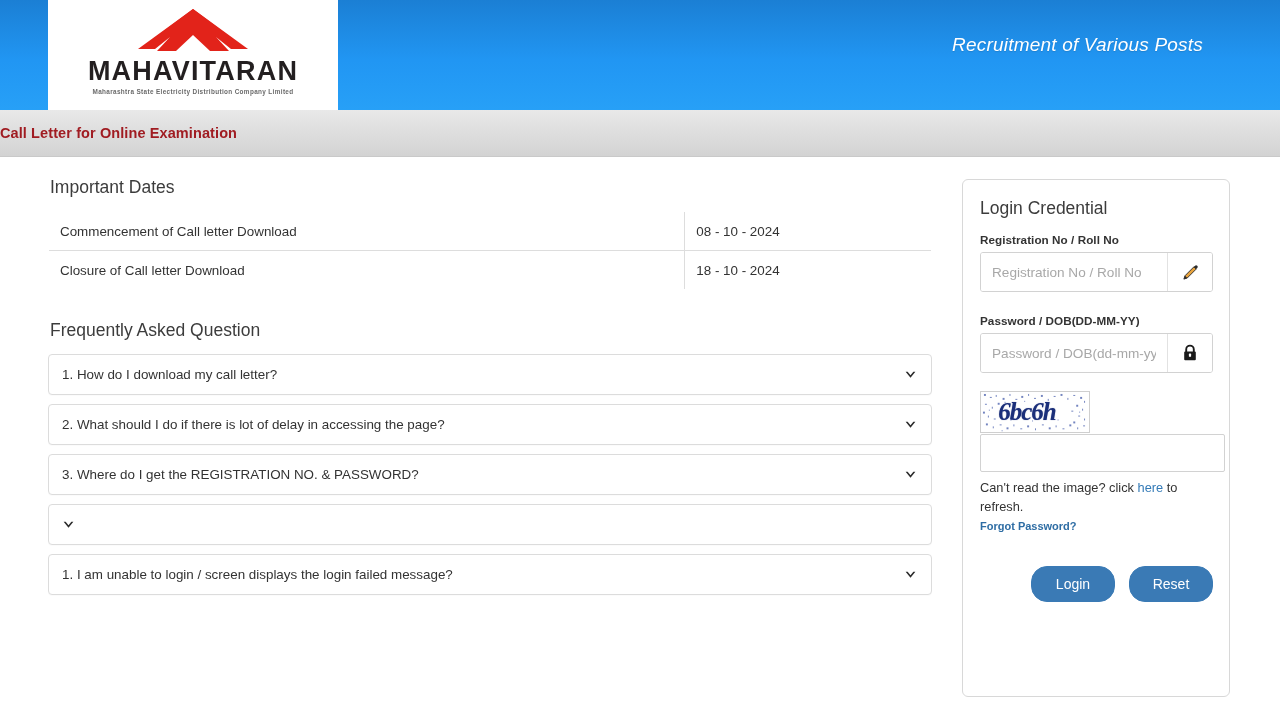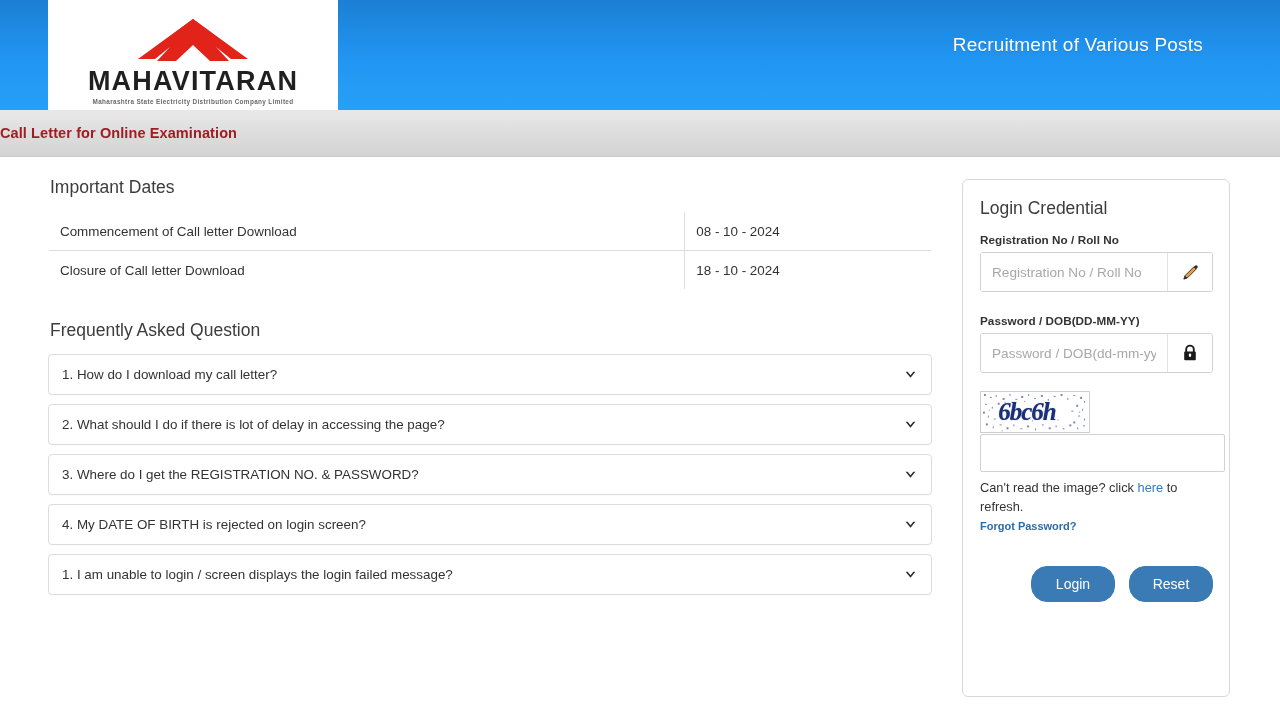--- a/index.html
+++ b/index.html
@@ -22,21 +22,21 @@
   }
   .logo-box {
     position: absolute;
     left: 48px; top: 0;
     width: 290px; height: 110px;
     background: #ffffff;
     display: flex;
     flex-direction: column;
     align-items: center;
     justify-content: flex-start;
-    padding-top: 17px;
+    padding-top: 7px;
   }
   .logo-mark { width: 190px; height: 52px; display: block; }
   .logo-word {
     font-family: "Liberation Sans", sans-serif;
     font-weight: bold;
     font-size: 27px;
     letter-spacing: 1.2px;
     color: #231f20;
     line-height: 1;
     margin-top: -1px;
@@ -52,20 +52,21 @@
   }
   .header-title {
     position: absolute;
     right: 77px;
     top: 34px;
     color: #ffffff;
     font-size: 19px;
     font-weight: normal;
     letter-spacing: 0.2px;
     text-shadow: 0 1px 1px rgba(0,0,0,0.12);
+    font-style: italic;
   }
 
   
   .subbar {
     width: 1280px;
     height: 47px;
     background: linear-gradient(to bottom, #e9e9e9 0%, #dedede 48%, #d3d3d3 100%);
     border-bottom: 1px solid #c9c9c9;
     display: flex;
     align-items: center;
@@ -327,21 +328,20 @@
             <path d="M2 4.5 L8 12 L14 4.5 L11.5 4.5 L8 9 L4.5 4.5 Z" fill="#2b2b2b"></path>
           </svg>
       </div>
       <div class="faq-item">
         <span class="faq-q">3. Where do I get the REGISTRATION NO. &amp; PASSWORD?</span>
         <svg class="chev" viewBox="0 0 16 16">
             <path d="M2 4.5 L8 12 L14 4.5 L11.5 4.5 L8 9 L4.5 4.5 Z" fill="#2b2b2b"></path>
           </svg>
       </div>
       <div class="faq-item">
-        <span class="faq-q">4. My DATE OF BIRTH is rejected on login screen?</span>
         <svg class="chev" viewBox="0 0 16 16">
             <path d="M2 4.5 L8 12 L14 4.5 L11.5 4.5 L8 9 L4.5 4.5 Z" fill="#2b2b2b"></path>
           </svg>
       </div>
       <div class="faq-item">
         <span class="faq-q">1. I am unable to login / screen displays the login failed message?</span>
         <svg class="chev" viewBox="0 0 16 16">
             <path d="M2 4.5 L8 12 L14 4.5 L11.5 4.5 L8 9 L4.5 4.5 Z" fill="#2b2b2b"></path>
           </svg>
       </div>

